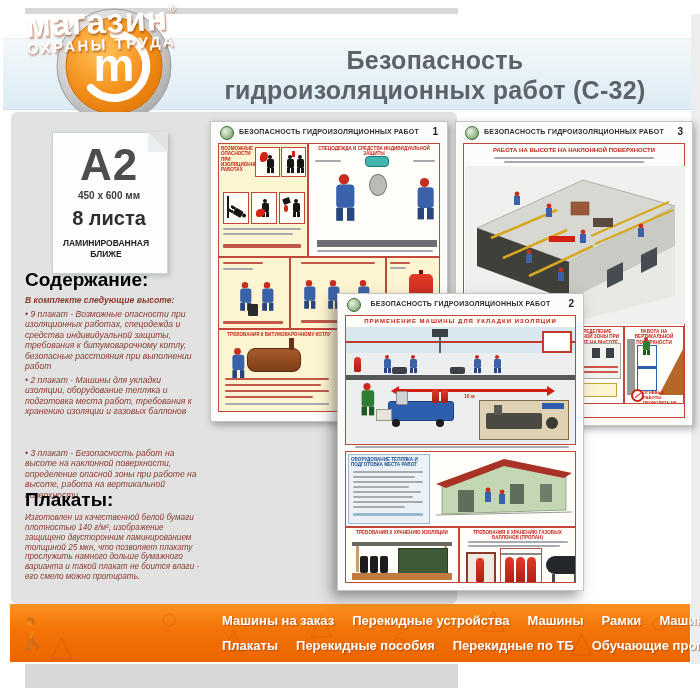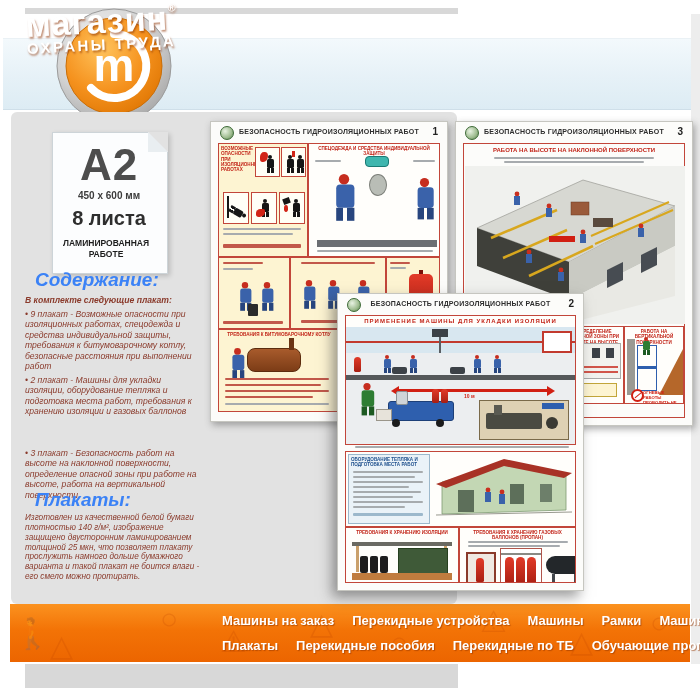--- a/index.html
+++ b/index.html
@@ -23,21 +23,21 @@
   
   .side-card{left:11px;top:112px;width:446px;height:492px;background:#e2e2e2;border-radius:6px;}
   .paper{left:52px;top:132px;width:114px;height:140px;background:#fcfdfe;
      border:1px solid #cdd4d8;box-shadow:2px 2px 5px rgba(0,0,0,.18);}
   .paper .fold{position:absolute;right:-1px;top:-1px;width:0;height:0;
      border-top:20px solid #e2e2e2;border-left:20px solid #e9eef1;}
   .fmt{left:52px;top:140px;width:114px;text-align:center;font-size:44px;font-weight:bold;color:#4d4d4d;letter-spacing:1px;}
   .fmt-size{left:52px;top:190px;width:114px;text-align:center;font-size:10px;font-weight:bold;color:#3c3c3c;}
   .sheets{left:52px;top:207px;width:114px;text-align:center;font-size:20px;font-weight:bold;color:#2e2e2e;}
   .paper-type{left:52px;top:238px;width:108px;text-align:center;font-size:8.5px;font-weight:bold;color:#1d1d1d;line-height:1.3;}
-  .side-h{left:35px;width:172px;font-size:19px;font-weight:bold;font-style:italic;color:#3b82f6;}
+  .side-h{left:25px;width:172px;font-size:19px;font-weight:bold;color:#000000;}
   .side-h.contents{top:269px;}
   .side-h.material{top:489px;}
   .side-intro{left:25px;top:295px;width:172px;font-size:8.6px;font-style:italic;font-weight:bold;color:#8a3a2b;}
   .side-item{left:25px;width:174px;font-size:8.6px;font-style:italic;color:#8a3a2b;line-height:1.22;}
   .it1{top:309px;} .it2{top:375px;} .it3{top:448px;}
   .side-mat{left:25px;top:513px;width:176px;font-size:8.2px;font-style:italic;color:#8a3a2b;line-height:1.2;}
 
   
   .poster{background:#fcfcfa;border:1px solid #c6c6c0;}
   .poster1{left:210px;top:121px;width:236px;height:299px;box-shadow:2px 3px 7px rgba(70,70,70,.45);z-index:2;}
@@ -96,20 +96,22 @@
 </style>
 </head>
 <body>
 
 <div class="abs right-gutter"></div>
 <div class="abs top-strip"></div>
 <div class="abs bottom-strip"></div>
 
 <div class="abs header-band"></div>
 <div class="abs page-title">
+  <div>Безопасность</div>
+  <div>гидроизоляционных работ (С-32)</div>
 </div>
 <div class="abs logo-wrap">
   <svg width="118" height="118" viewBox="0 0 118 118">
     <defs>
       <radialGradient id="silver" cx="38%" cy="30%" r="75%">
         <stop offset="0%" stop-color="#f2f2f2"></stop>
           <stop offset="60%" stop-color="#d2d2d2"></stop>
           <stop offset="100%" stop-color="#a9a9a9"></stop>
       </radialGradient>
       <radialGradient id="orng" cx="38%" cy="32%" r="80%">
@@ -127,24 +129,24 @@
 
 <div class="abs side-card"></div>
 <div class="abs paper">
     <div class="fold"></div>
   </div>
 <div class="abs fmt">A2</div>
 <div class="abs fmt-size">450 x 600 мм</div>
 <div class="abs sheets">8 листа</div>
 <div class="abs paper-type">
   <div>ЛАМИНИРОВАННАЯ</div>
-  <div>РАБОТЕ</div>
+  <div>БЛИЖЕ</div>
 </div>
 <div class="abs side-h contents">Содержание:</div>
-<div class="abs side-intro">В комплекте следующие плакат:</div>
+<div class="abs side-intro">В комплекте следующие высоте:</div>
 <div class="abs side-item it1">• 9 плакат - Возможные опасности при изоляционных работах, спецодежда и средства индивидуальной защиты, требования к битумоварочному котлу, безопасные расстояния при выполнении работ</div>
 <div class="abs side-item it2">• 2 плакат - Машины для укладки изоляции, оборудование тепляка и подготовка места работ, требования к хранению изоляции и газовых баллонов</div>
 <div class="abs side-item it3">• 3 плакат - Безопасность работ на высоте на наклонной поверхности, определение опасной зоны при работе на высоте, работа на вертикальной поверхности</div>
 <div class="abs side-h material">Плакаты:</div>
 <div class="abs side-mat">Изготовлен из качественной белой бумаги плотностью 140 г/м², изображение защищено двусторонним ламинированием толщиной 25 мкн, что позволяет плакату прослужить намного дольше бумажного варианта и такой плакат не боится влаги - его смело можно протирать.</div>
 
 <div class="abs poster poster1">
   <div class="p-head">
     <div class="p-emblem"></div>
     <div class="p-title">БЕЗОПАСНОСТЬ ГИДРОИЗОЛЯЦИОННЫХ РАБОТ</div>

